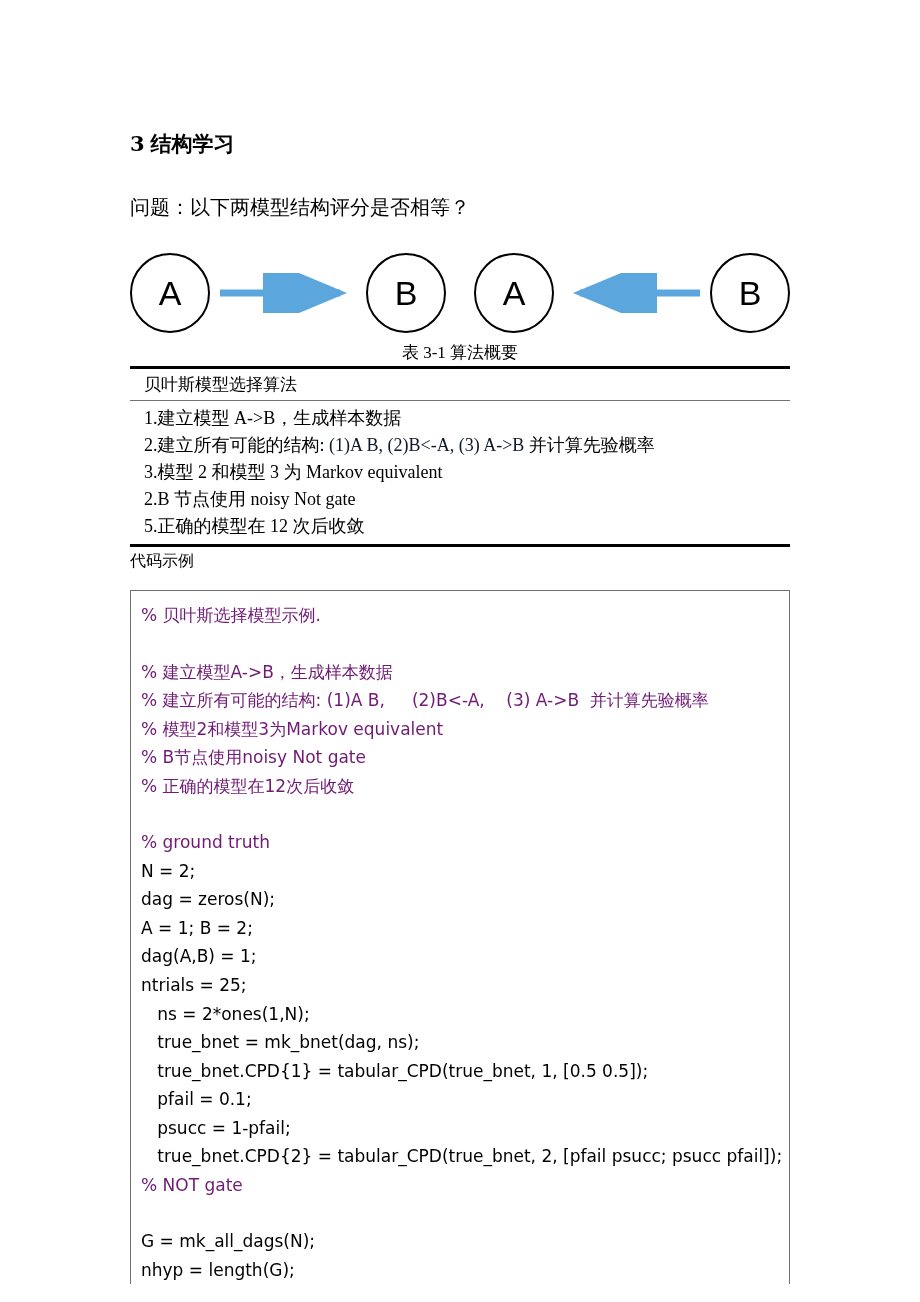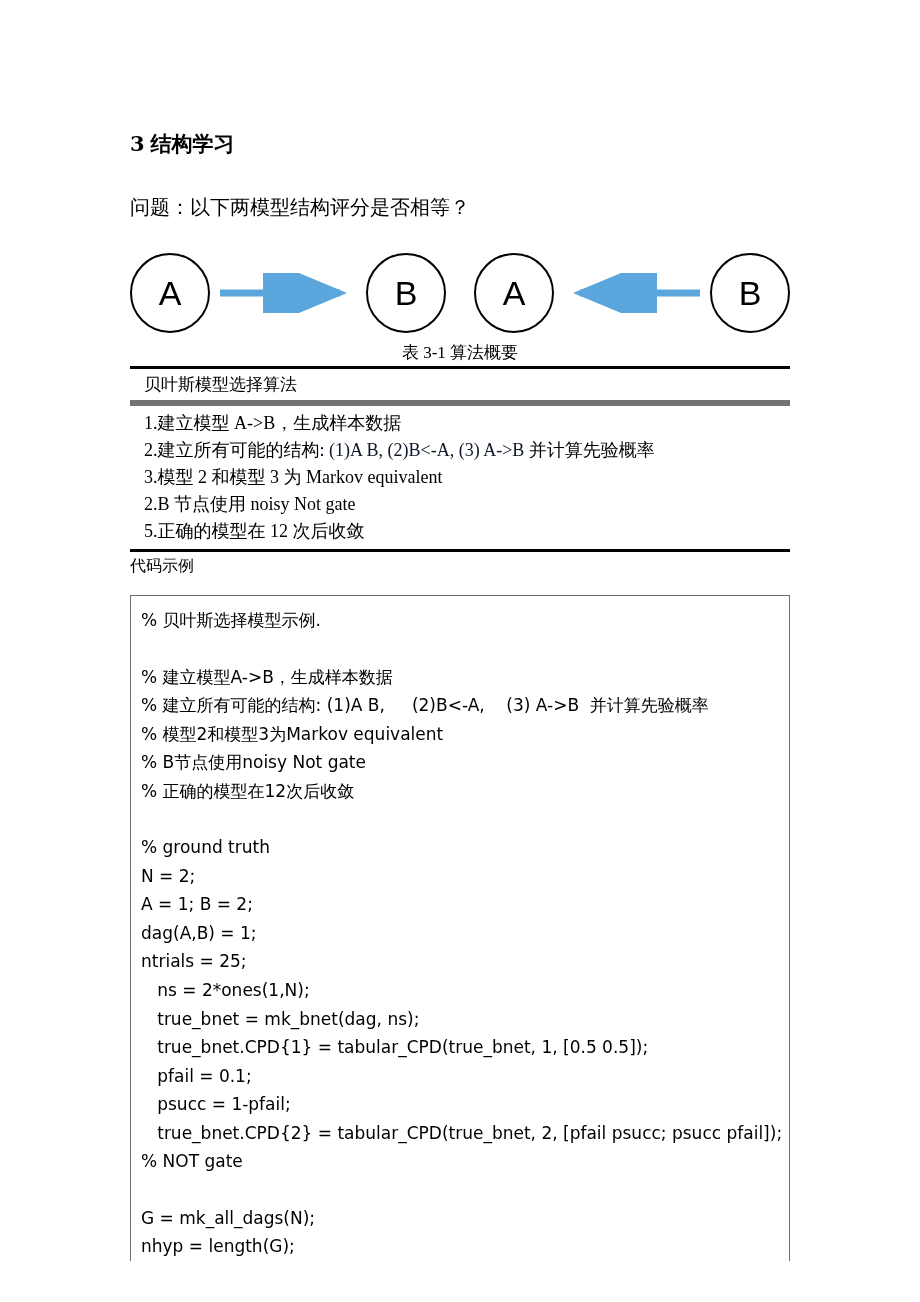--- a/index.html
+++ b/index.html
@@ -62,21 +62,21 @@
     text-align: center;
     font-size: 17px;
     font-family: "SimSun", serif;
     margin: 6px 0 2px 0;
   }
   .algo-table {
     border-top: 3px solid #000;
     border-bottom: 3px solid #000;
   }
   .algo-header {
-    border-bottom: 6px solid #737373;
+    border-bottom: 1px solid #737373;
     padding: 4px 14px;
     font-size: 17px;
     font-family: "SimSun", serif;
   }
   .algo-body {
     padding: 4px 14px 4px 14px;
   }
   .algo-line {
     font-size: 18px;
     font-family: "SimSun", serif;
@@ -96,21 +96,21 @@
     border: 1px solid #6f6f6f;
     padding: 10px 10px 0 10px;
     font-family: "DejaVu Sans", "Segoe UI", Arial, sans-serif;
     font-size: 17px;
     line-height: 1.68;
     border-bottom: none;
   }
   .code-line {
     white-space: pre;
   }
-  .cmt { color: #000000; }
+  .cmt { color: #701a75; }
   .blank { height: 28px; }
 </style>
 </head>
 <body>
 
 <div class="page">
 
   <h1 class="section-title">
     <span class="num">3</span>
     <span>结构学习</span>
@@ -165,20 +165,21 @@
       <div class="code-line cmt">% 贝叶斯选择模型示例.</div>
       <div class="blank"></div>
       <div class="code-line cmt">% 建立模型A-&gt;B，生成样本数据</div>
       <div class="code-line cmt">% 建立所有可能的结构: (1)A B,     (2)B&lt;-A,    (3) A-&gt;B  并计算先验概率</div>
       <div class="code-line cmt">% 模型2和模型3为Markov equivalent</div>
       <div class="code-line cmt">% B节点使用noisy Not gate</div>
       <div class="code-line cmt">% 正确的模型在12次后收敛</div>
       <div class="blank"></div>
       <div class="code-line cmt">% ground truth</div>
       <div class="code-line ">N = 2;</div>
+      <div class="code-line ">dag = zeros(N);</div>
       <div class="code-line ">A = 1; B = 2;</div>
       <div class="code-line ">dag(A,B) = 1;</div>
       <div class="code-line ">ntrials = 25;</div>
       <div class="code-line ">   ns = 2*ones(1,N);</div>
       <div class="code-line ">   true_bnet = mk_bnet(dag, ns);</div>
       <div class="code-line ">   true_bnet.CPD{1} = tabular_CPD(true_bnet, 1, [0.5 0.5]);</div>
       <div class="code-line ">   pfail = 0.1;</div>
       <div class="code-line ">   psucc = 1-pfail;</div>
       <div class="code-line ">   true_bnet.CPD{2} = tabular_CPD(true_bnet, 2, [pfail psucc; psucc pfail]);</div>
       <div class="code-line cmt">% NOT gate</div>

